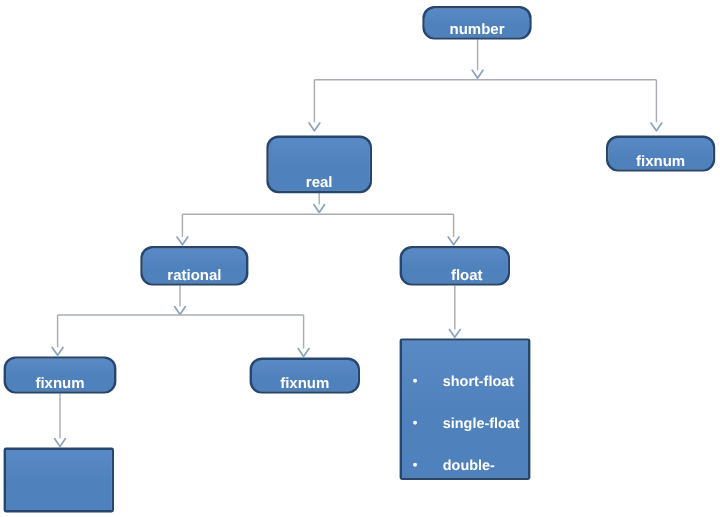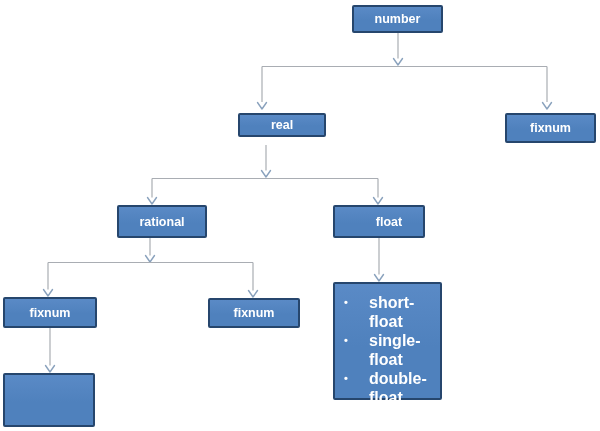--- a/index.html
+++ b/index.html
@@ -37,44 +37,46 @@
     box-sizing: border-box;
     background: linear-gradient(180deg, var(--node-fill-light, #5a8ac6) 0%, var(--node-fill, #4f81bd) 55%);
     border: 2px solid var(--node-border, #26466d);
     border-radius: 2px;
     color: var(--text, #ffffff);
     font-size: 12.5px;
     font-weight: bold;
   }
   .node-label-box {
     display: flex;
-    align-items: center;
+    align-items: flex-end;
     justify-content: center;
     text-align: center;
+    border-radius: 10px;
   }
   .n-number   { left: 352px; top: 5px;   width: 91px;  height: 28px; }
-  .n-real     { left: 238px; top: 113px; width: 88px;  height: 24px; }
+  .n-real     { left: 222px; top: 113px; width: 88px;  height: 48px; }
   .n-complex  { left: 505px; top: 113px; width: 91px;  height: 30px; }
   .n-rational { left: 105px; top: 205px; width: 90px;  height: 33px; margin-left: 12px; }
   .n-float    { left: 333px; top: 205px; width: 92px;  height: 33px; padding-left: 20px; }
   .n-integer  { left: 3px;   top: 297px; width: 94px;  height: 31px; }
   .n-ratio    { left: 208px; top: 298px; width: 92px;  height: 30px; }
   .n-integer-subtypes { left: 3px;   top: 373px; width: 92px;  height: 54px; }
   .n-float-subtypes   { left: 333px; top: 282px; width: 109px; height: 118px; }
   .bullets {
     margin: 0;
     padding: 6px 2px 0 9px;
     list-style: none;
   }
   .n-float-subtypes .bullets { padding-top: 9px; }
   .bullet-item {
     display: flex;
     align-items: flex-start;
     line-height: 19px;
-    font-size: 16px;
+    font-size: 12px;
+    margin-top: 16px;
   }
   .bullet {
     flex: none;
     width: 25px;
     font-size: 11px;
   }
   .bullet::before { content: "\2022"; }
   .bullet-text {
     width: 66px;
     overflow-wrap: break-word;

